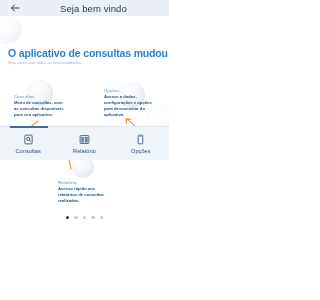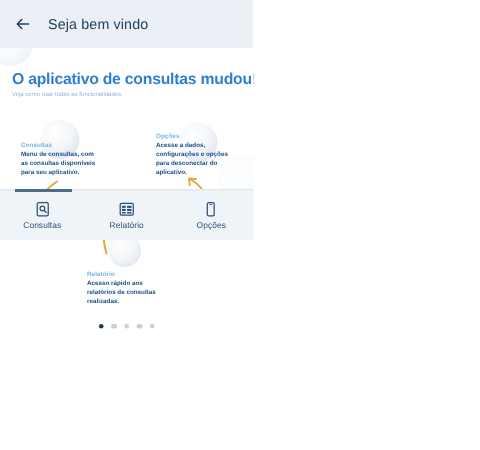--- a/index.html
+++ b/index.html
@@ -7,27 +7,28 @@
   body{
     font-family:"Liberation Sans", sans-serif;
     background:#ffffff;
     position:relative;
     overflow:hidden;
     -webkit-font-smoothing:antialiased;
   }
 
   
   .appbar{
-    height:32px;
+    height:16px;
     background:#eaf0f6;
     display:flex;
     align-items:center;
     padding:0 7px;
     position:relative;
     z-index:6;
+    gap:28px;
   }
   .back-btn{
     width:16px; height:16px;
     display:flex; align-items:center; justify-content:center;
     flex:0 0 auto;
     cursor:pointer;
   }
   .back-btn svg{ display:block; }
   .appbar-title{
     font-size:9.5px;

